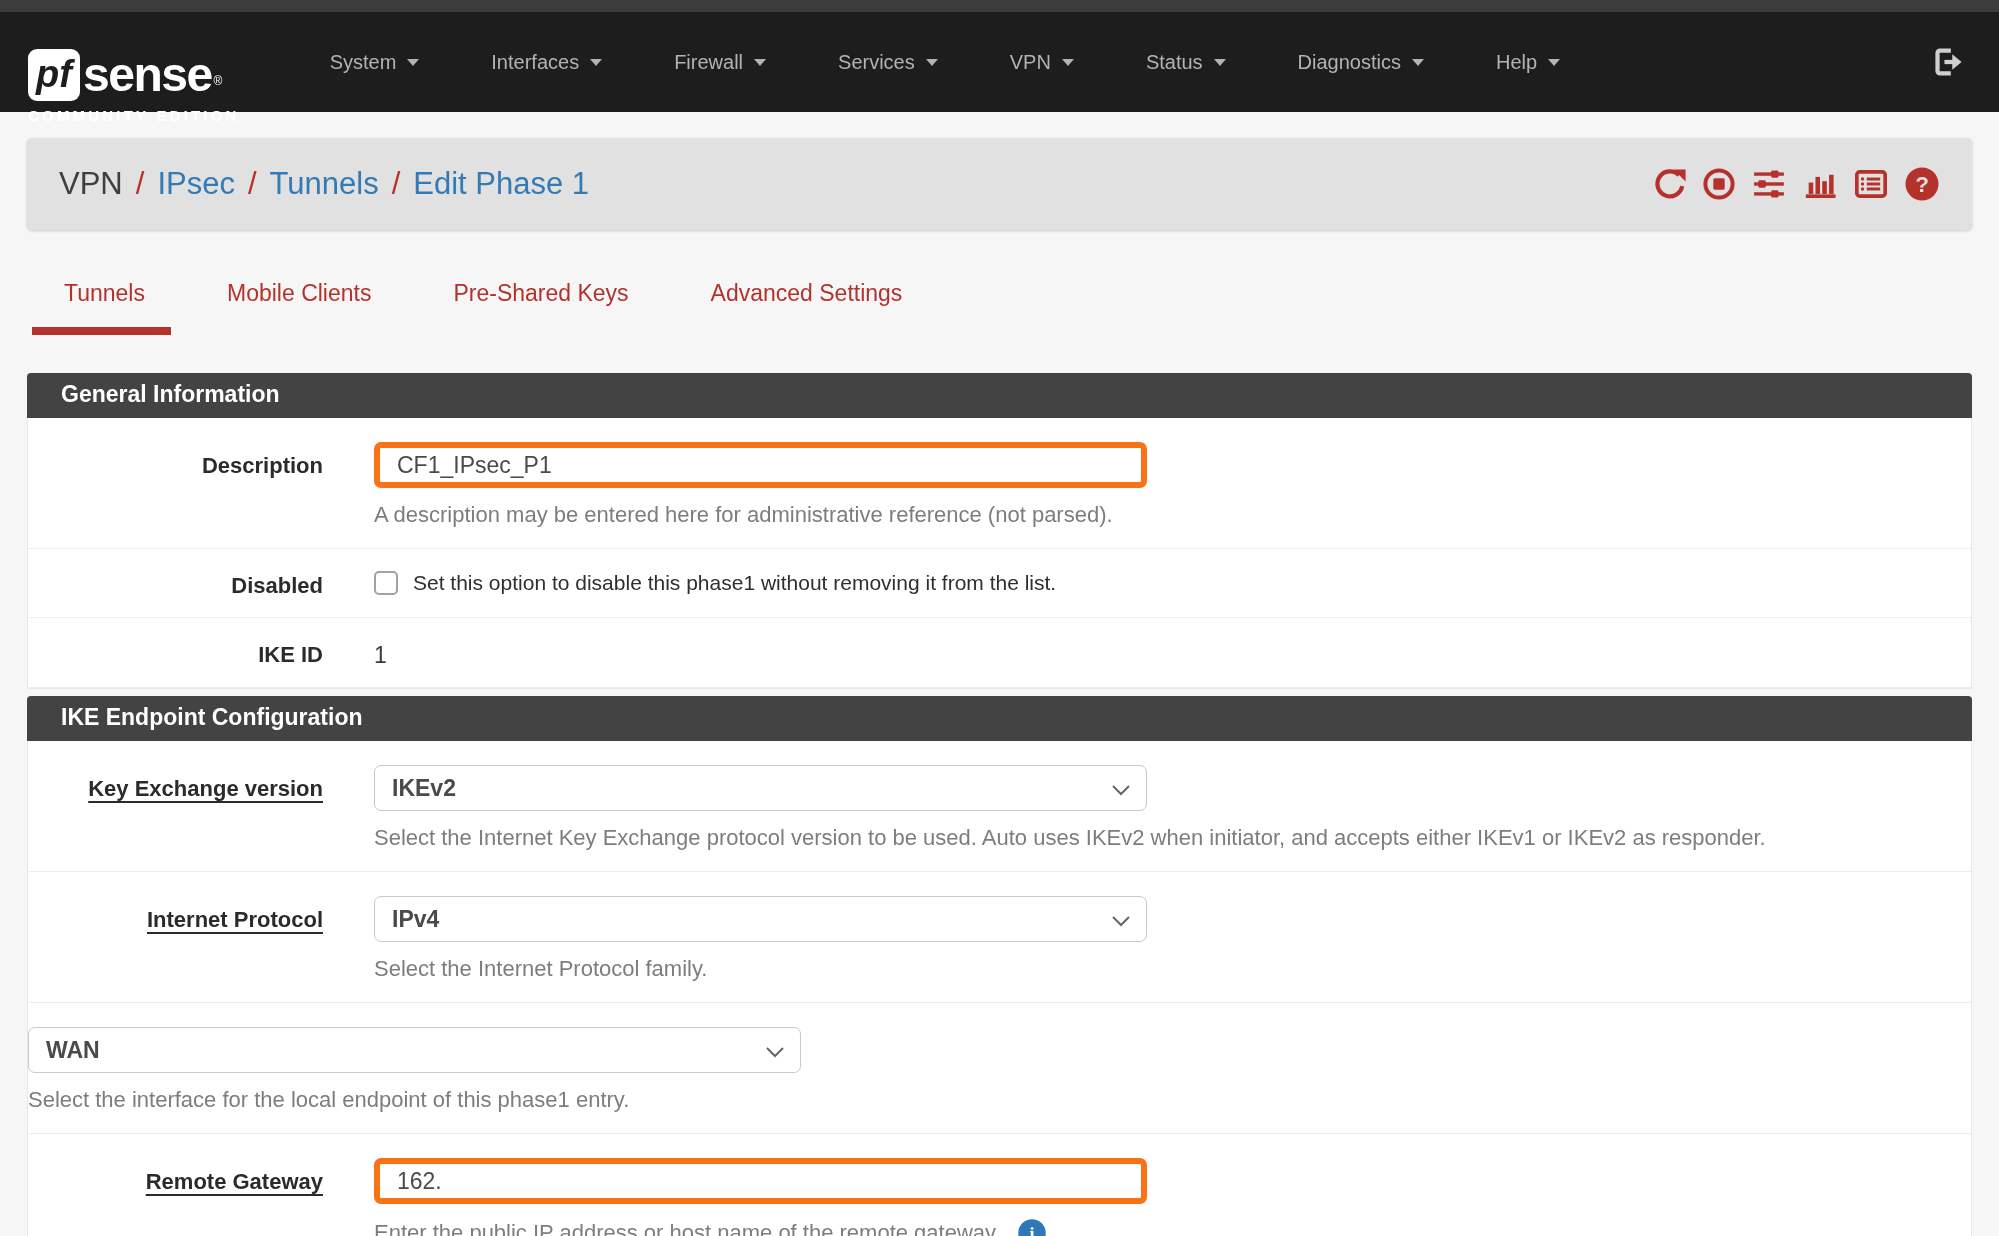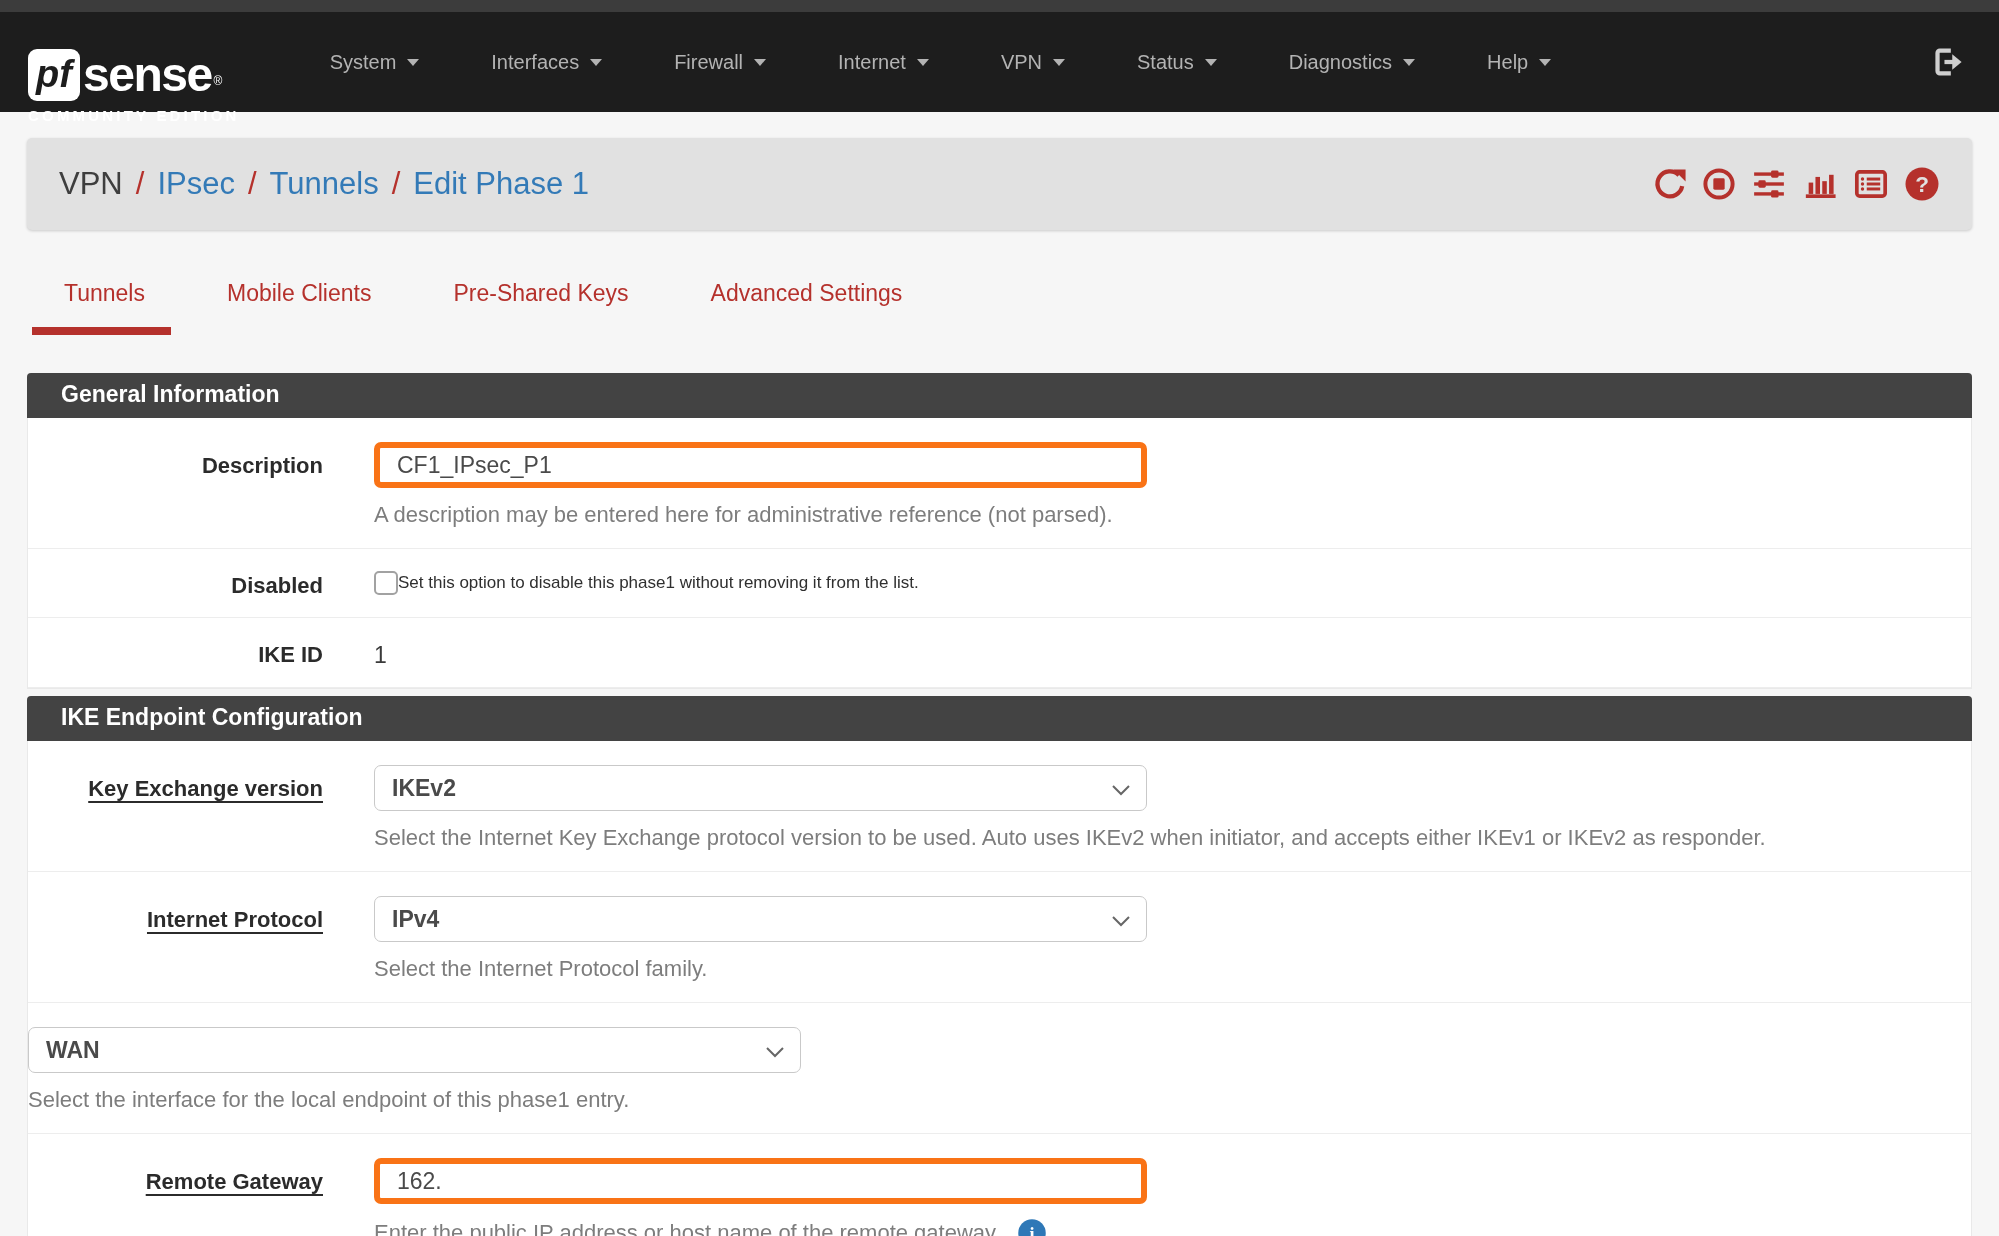--- a/index.html
+++ b/index.html
@@ -77,21 +77,21 @@
     width: 773px; height: 46px; border: 6px solid #f97316; border-radius: 7px;
     padding: 0 17px; font-size: 23px; color: #4a4a4a; background: #fff;
     font-family: "Liberation Sans", sans-serif; outline: none;
   }
   .select {
     width: 773px; height: 46px; border: 1px solid #c9c9c9; border-radius: 7px;
     padding: 0 15px 0 17px; font-size: 23px; color: #4a4a4a; background: #fff;
     display: flex; align-items: center; justify-content: space-between; cursor: pointer; font-weight: bold;
   }
   .help { margin-top: 14px; font-size: 22px; color: #7d7d7d; display: flex; align-items: center; gap: 16px; }
-  .check-line { display: flex; align-items: center; gap: 0; font-size: 17px; color: #2f2f2f; padding-top: 2px; }
+  .check-line { display: flex; align-items: center; gap: 15px; font-size: 21px; color: #2f2f2f; padding-top: 2px; }
   .checkbox { width: 24px; height: 24px; border: 2px solid #a2a2a2; border-radius: 5px; background: #fff; cursor: pointer; flex: 0 0 24px; }
   .static-val { font-size: 23px; color: #3a3a3a; padding-top: 4px; }
   .info-btn { cursor: pointer; display: inline-flex; }
 </style>
 </head>
 <body>
 
 <header class="masthead">
   <div class="mast-strip"></div>
   <div class="mast-main">
@@ -110,21 +110,21 @@
         </span>
       <span class="topnav-item">
           <span>Interfaces</span>
           <span class="caret"></span>
         </span>
       <span class="topnav-item">
           <span>Firewall</span>
           <span class="caret"></span>
         </span>
       <span class="topnav-item">
-          <span>Internet</span>
+          <span>Services</span>
           <span class="caret"></span>
         </span>
       <span class="topnav-item">
           <span>VPN</span>
           <span class="caret"></span>
         </span>
       <span class="topnav-item">
           <span>Status</span>
           <span class="caret"></span>
         </span>

